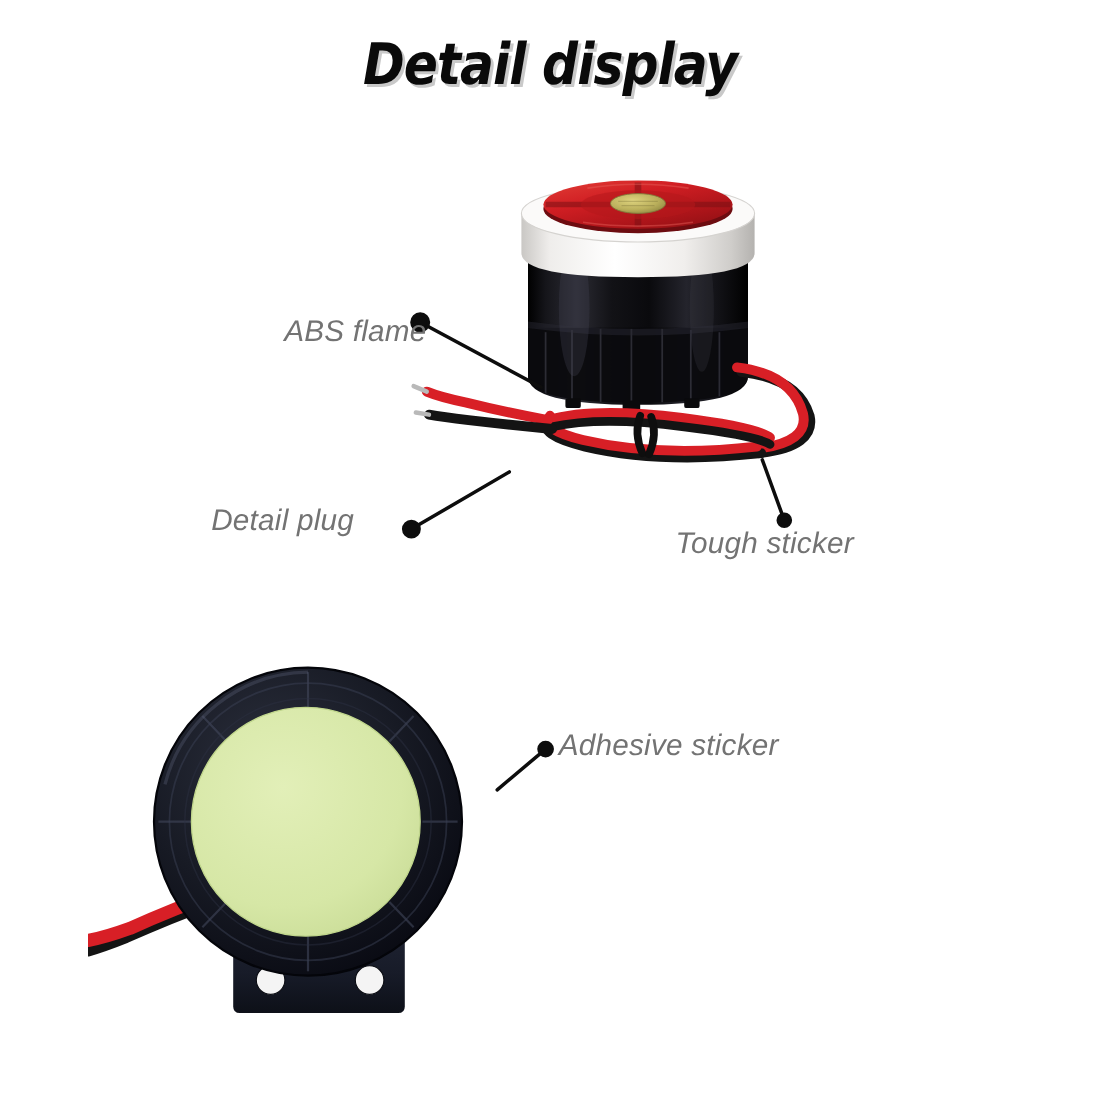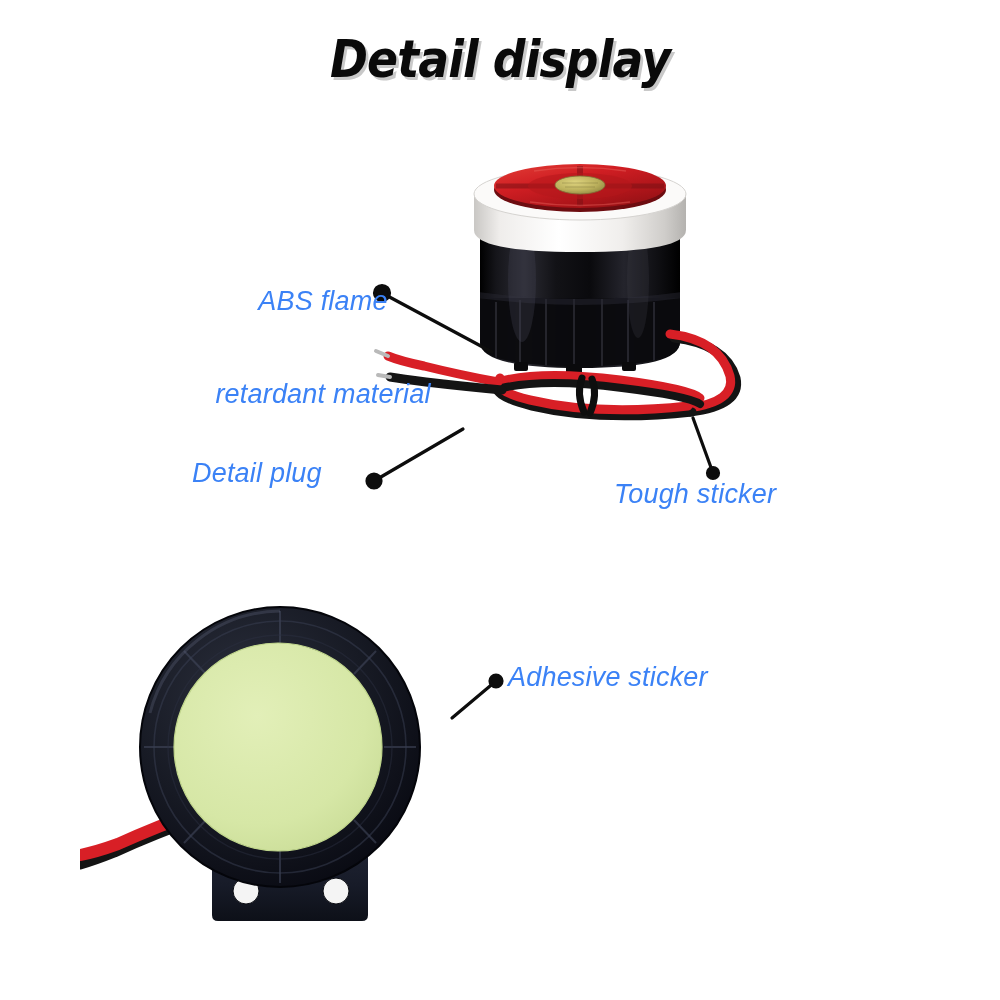--- a/index.html
+++ b/index.html
@@ -36,21 +36,21 @@
     white-space: nowrap;
   }
 
   
   .label {
     position: absolute;
     font-family: "Liberation Sans", sans-serif;
     font-style: italic;
     font-size: 27px;
     line-height: 31px;
-    color: #3b82f6;
+    color: #737373;
     white-space: pre;
     letter-spacing: 0.2px;
   }
   .label.centered { text-align: center; }
 
   
   .overlay {
     position: absolute;
     left: 0;
     top: 0;
@@ -272,20 +272,19 @@
     <line x1="713" y1="473" x2="693" y2="418"></line>
     <circle cx="713" cy="473" r="5.5"></circle>
 
     <line x1="496" y1="681" x2="452" y2="718"></line>
     <circle cx="496" cy="681" r="6"></circle>
   </g>
 </svg>
 
 <div class="label centered" style="left:168px; top:224px; width:310px;">
   <div>ABS flame</div>
-  <div>retardant material</div>
 </div>
 
 <div class="label" style="left:192px; top:458px;">Detail plug</div>
 
 <div class="label" style="left:614px; top:479px;text-align:right;">Tough sticker</div>
 
 <div class="label" style="left:508px; top:662px;text-align:right;">Adhesive sticker</div>
 
 </body></html>

